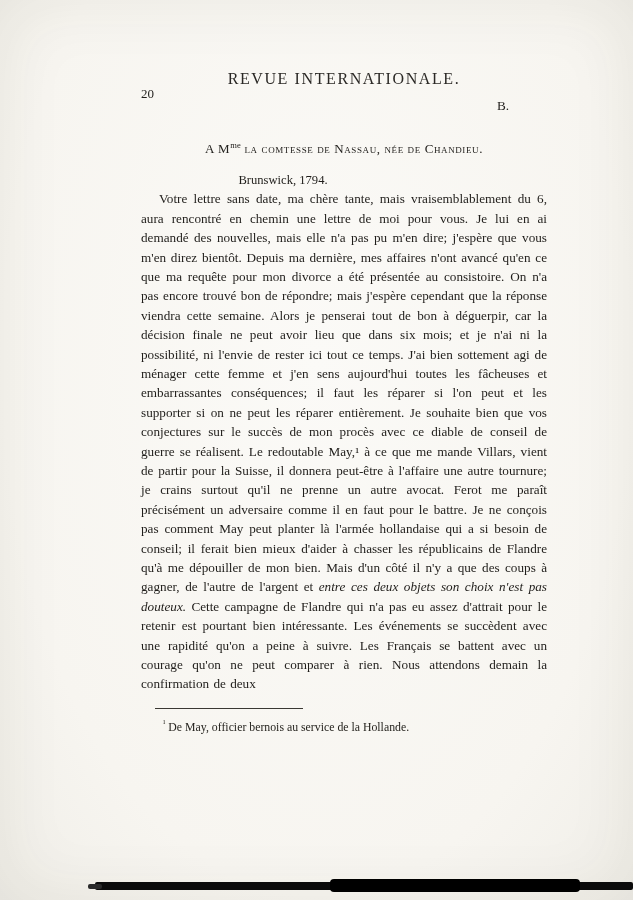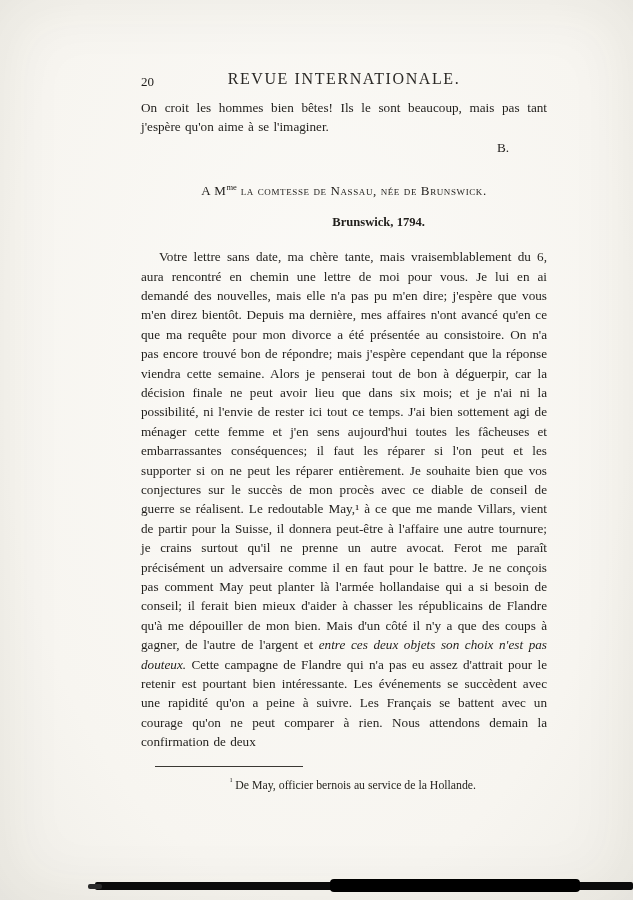--- a/index.html
+++ b/index.html
@@ -26,21 +26,21 @@
     width: 406px;
   }
   .running-header {
     position: relative;
     height: 18px;
     margin-bottom: 10px;
   }
   .page-num {
     position: absolute;
     left: 0;
-    top: 4px;
+    top: 16px;
     font-size: 13px;
   }
   .running-title {
     display: block;
     text-align: center;
     font-size: 16px;
     letter-spacing: 1.6px;
     color: #2a2825;
   }
   p.body-text {
@@ -67,44 +67,43 @@
     letter-spacing: 0.6px;
     color: #24221f;
   }
   .letter-heading sup {
     font-variant: normal;
     font-size: 8.5px;
     vertical-align: super;
     letter-spacing: 0;
   }
   .dateline {
-    margin-bottom: 17px;
-    text-align: right;
+    margin-bottom: 1px;
+    text-align: center;
     padding-right: 122px;
     font-size: 12.6px;
-    font-weight: bold;
+    font-weight: normal;
   }
   .italic-seg { font-style: italic; }
   .footnote-block {
     margin-top: 14px;
   }
   .footnote-rule {
     width: 148px;
     height: 0;
     border: none;
     border-top: 1px solid #3a3833;
     margin: 0 0 7px 14px;
   }
   .footnote-text {
     margin: 4px;
     font-size: 11.8px;
     line-height: 15px;
     text-indent: 18px;
     color: #26241f;
-    text-align: center;
   }
   .footnote-text sup {
     font-size: 8px;
     vertical-align: super;
   }
   .scan-bar {
     position: absolute;
     left: 95px;
     right: 0;
     bottom: 10px;
@@ -135,26 +134,25 @@
 <body>
 
 <div class="page">
   <div class="content">
 
     <div class="running-header">
       <span class="page-num">20</span>
       <span class="running-title">REVUE INTERNATIONALE.</span>
     </div>
 
-    <p class="body-text">On croit les hommes bien bêtes! Ils le sont beaucoup, mais pas tant j'espère qu'on aime à se l'imaginer.</p>
 
     <div class="signature">B.</div>
 
     <div class="letter-heading">
-      <span>A M</span><sup>me</sup><span> la comtesse de Nassau, née de Brunswick.</span>
+      <span>A M</span><sup>me</sup><span> la comtesse de Nassau, née de Chandieu.</span>
     </div>
 
     <div class="dateline">Brunswick, 1794.</div>
 
     <p class="body-text indent"><span>Votre lettre sans date, ma chère tante, mais vraisemblablement du 6, aura rencontré en chemin une lettre de moi pour vous. Je lui en ai demandé des nouvelles, mais elle n'a pas pu m'en dire; j'espère que vous m'en direz bientôt. Depuis ma dernière, mes affaires n'ont avancé qu'en ce que ma requête pour mon divorce a été présentée au consistoire. On n'a pas encore trouvé bon de répondre; mais j'espère cependant que la réponse viendra cette semaine. Alors je penserai tout de bon à déguerpir, car la décision finale ne peut avoir lieu que dans six mois; et je n'ai ni la possibilité, ni l'envie de rester ici tout ce temps. J'ai bien sottement agi de ménager cette femme et j'en sens aujourd'hui toutes les fâcheuses et embarrassantes conséquences; il faut les réparer si l'on peut et les supporter si on ne peut les réparer entièrement. Je souhaite bien que vos conjectures sur le succès de mon procès avec ce diable de conseil de guerre se réalisent. Le redoutable May,¹ à ce que me mande Villars, vient de partir pour la Suisse, il donnera peut-être à l'affaire une autre tournure; je crains surtout qu'il ne prenne un autre avocat. Ferot me paraît précisément un adversaire comme il en faut pour le battre. Je ne conçois pas comment May peut planter là l'armée hollandaise qui a si besoin de conseil; il ferait bien mieux d'aider à chasser les républicains de Flandre qu'à me dépouiller de mon bien. Mais d'un côté il n'y a que des coups à gagner, de l'autre de l'argent et </span><span class="italic-seg">entre ces deux objets son choix n'est pas douteux.</span><span> Cette campagne de Flandre qui n'a pas eu assez d'attrait pour le retenir est pourtant bien intéressante. Les événements se succèdent avec une rapidité qu'on a peine à suivre. Les Français se battent avec un courage qu'on ne peut comparer à rien. Nous attendons demain la confirmation de deux</span></p>
 
     <div class="footnote-block">
       <hr class="footnote-rule">
       <p class="footnote-text"><sup>¹</sup><span> De May, officier bernois au service de la Hollande.</span></p>
     </div>

